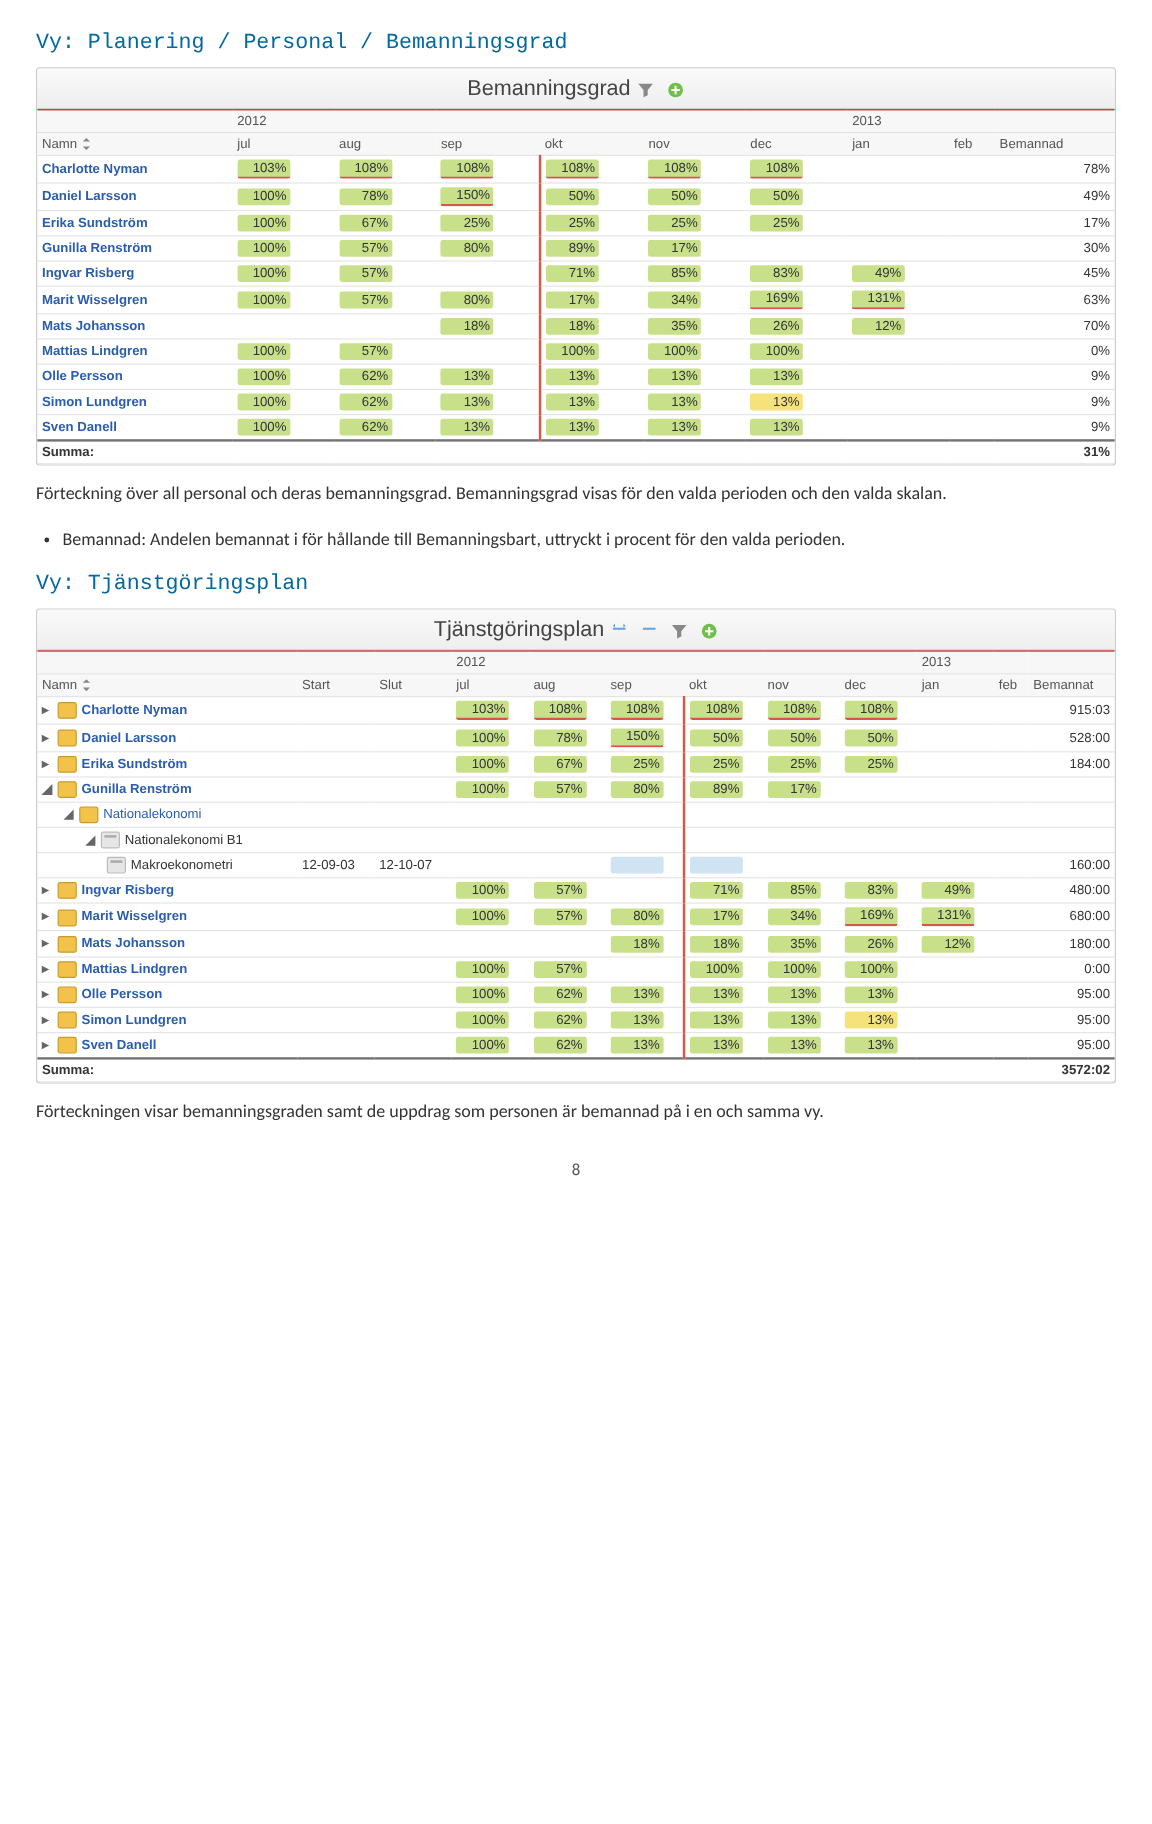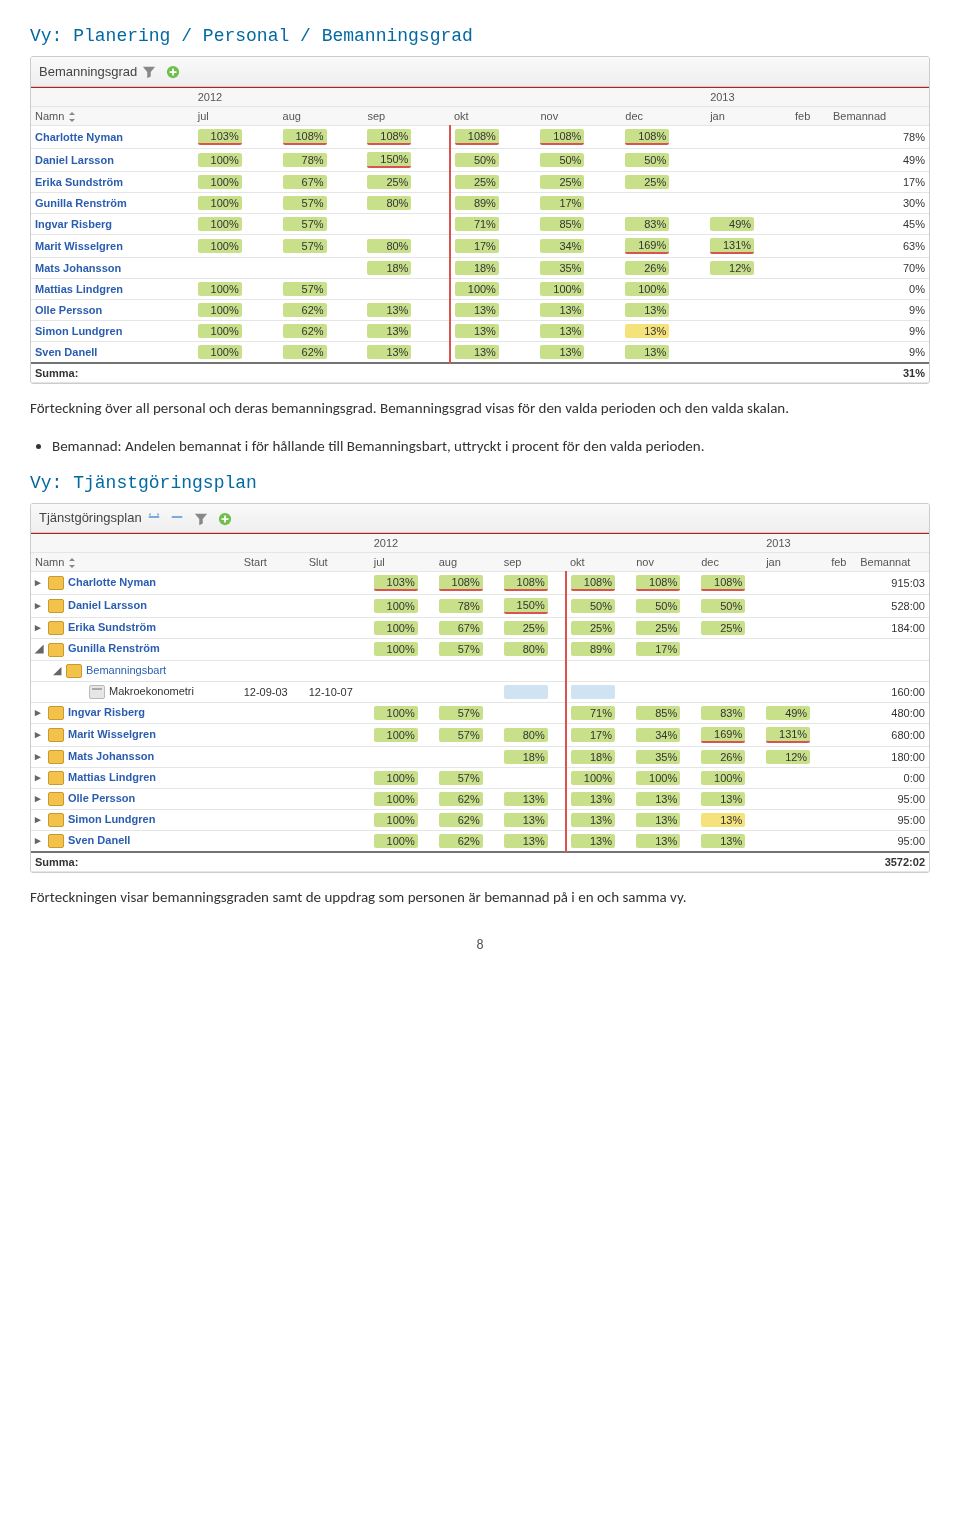--- a/index.html
+++ b/index.html
@@ -1,18 +1,18 @@
 <!DOCTYPE html>
 <html><head>
 <meta charset="utf-8">
 <style>
 body{font-family:Arial,Helvetica,sans-serif;font-size:12px;margin:0;padding:20px 30px;color:#333;background:#fff}
 h2{color:#0369a1;font-family:Liberation Mono, monospace;font-size:18px;font-weight:normal;margin:6px 0 10px 0}
 .panel{border:1px solid #ccc;border-radius:3px;overflow:hidden;margin-bottom:14px}
-.panel-hd{background:linear-gradient(#fafafa,#eee);border-bottom:1px solid #ccc;padding:6px 8px;display:flex;align-items:center;justify-content:flex-start;font-size:13px;color:#444}
+.panel-hd{background:linear-gradient(#fafafa,#eee);border-bottom:1px solid #ccc;padding:6px 8px;display:flex;align-items:center;justify-content:center;font-size:18px;color:#444}
 .panel-hd .icons span{margin-left:4px}
 .icon-funnel,.icon-plus,.icon-a,.icon-b{display:inline-block;width:16px;height:16px;vertical-align:middle;text-align:center;line-height:16px;font-size:12px}
 .icon-funnel svg,.icon-plus svg{width:14px;height:14px;vertical-align:middle}
 table{width:100%;border-collapse:collapse}
 th,td{font-size:11px;padding:3px 4px;border-bottom:1px solid #e5e5e5;white-space:nowrap}
 th{background:#f7f7f7;text-align:left;font-weight:normal;color:#555;border-top:1px solid #b91c1c}
 th.yearcell{background:#f7f7f7;font-weight:normal}
 th.sorter{cursor:pointer}
 td.name{color:#2a5db0;font-weight:bold}
 td.num{text-align:right}
@@ -321,21 +321,35 @@
           <td><span class="cell g">57%</span></td>
           <td class="vline"><span class="cell g">80%</span></td>
           <td><span class="cell g">89%</span></td>
           <td><span class="cell g">17%</span></td>
           <td></td>
           <td></td>
           <td></td>
           <td class="num"></td>
         </tr>
   <tr>
-          <td class="indent1" style="color:#2a5db0"><span class="tree-toggle">◢</span><span class="tree-ico fold"></span><span>Bemanningsbart</span></td>
+          <td class="indent1" style="color:#2a5db0"><span class="tree-toggle">◢</span><span class="tree-ico fold"></span><span>Nationalekonomi</span></td>
+          <td></td>
+          <td></td>
+          <td></td>
+          <td></td>
+          <td class="vline"></td>
+          <td></td>
+          <td></td>
+          <td></td>
+          <td></td>
+          <td></td>
+          <td></td>
+        </tr>
+  <tr>
+          <td class="indent2"><span class="tree-toggle">◢</span><span class="tree-ico pg"></span><span>Nationalekonomi B1</span></td>
           <td></td>
           <td></td>
           <td></td>
           <td></td>
           <td class="vline"></td>
           <td></td>
           <td></td>
           <td></td>
           <td></td>
           <td></td>

